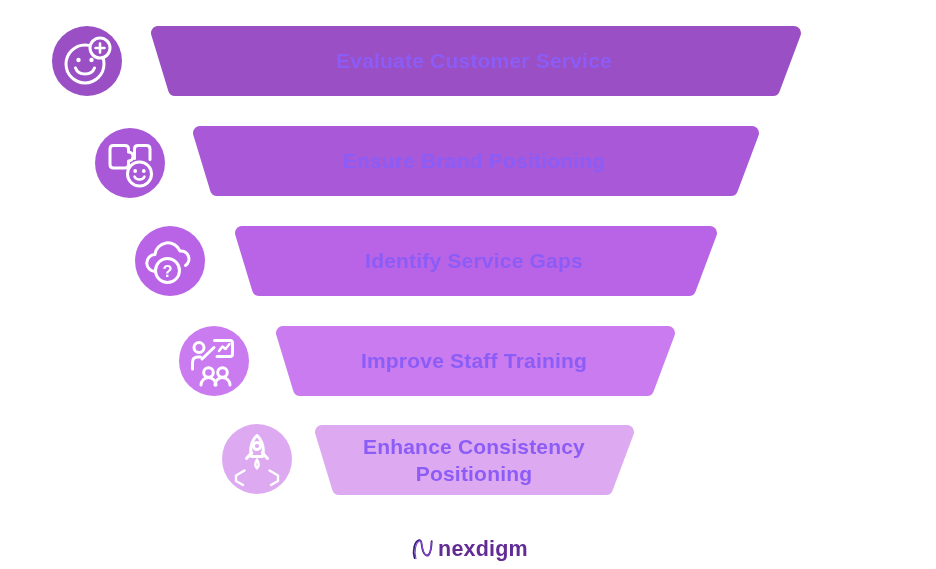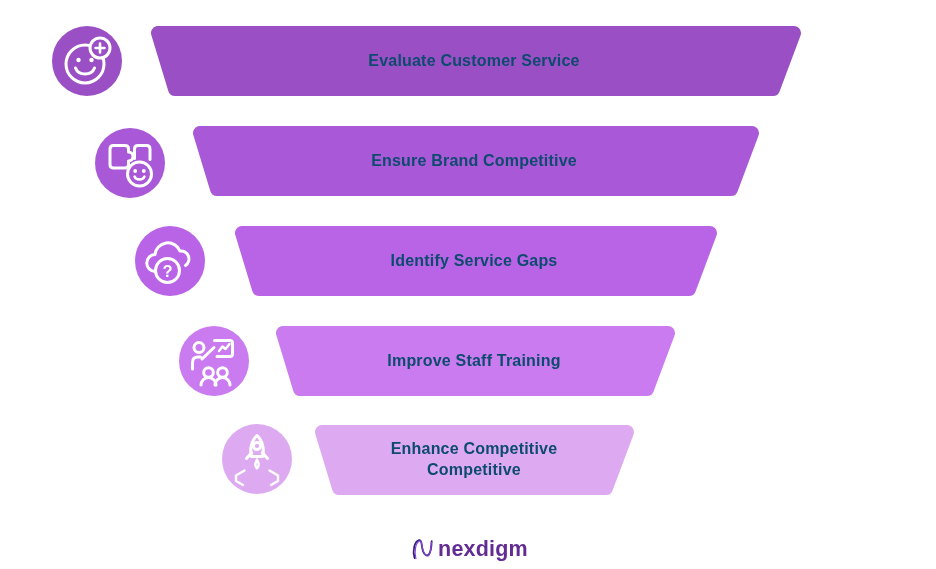--- a/index.html
+++ b/index.html
@@ -13,21 +13,21 @@
   .bars-layer{position:absolute;left:0;top:0;width:936px;height:569px;}
   .icon-circle{
     position:absolute;width:70px;height:70px;border-radius:50%;
     background-color:currentColor;
     display:flex;align-items:center;justify-content:center;
   }
   .icon-circle svg{display:block;width:70px;height:70px;}
   .bar-label{
     position:absolute;left:274px;width:400px;height:70px;
     display:flex;align-items:center;justify-content:center;text-align:center;
-    color:#0c4a6e;font-weight:700;font-size:16px;letter-spacing:.2px;
+    color:#8b5cf6;font-weight:700;font-size:21px;letter-spacing:.2px;
     line-height:1.3;
   }
   .r1{top:26px}.r2{top:126px}.r3{top:226px}.r4{top:326px}
   .r5{top:425px;left:354px;width:240px;}
   .c1{left:52px;top:26px}
   .c2{left:95px;top:128px}
   .c3{left:135px;top:226px}
   .c4{left:179px;top:326px}
   .c5{left:222px;top:424px}
   .logo{
@@ -99,24 +99,24 @@
     <svg viewBox="0 0 70 70" fill="none" stroke="#ffffff" stroke-width="3" stroke-linecap="round" stroke-linejoin="round">
       <path d="M35,11.5 C40.5,16.5 42.5,25 40.5,32.5 L29.5,32.5 C27.5,25 29.5,16.5 35,11.5 Z"></path>
       <circle cx="35" cy="22" r="3.6"></circle>
       <path d="M29.8,28.5 L24.5,34.5 M40.2,28.5 L45.5,34.5"></path>
       <path d="M35,35.5 c-2.6,4.3 -1.4,7.6 0,9 c1.4,-1.4 2.6,-4.7 0,-9 Z" stroke-width="2.4"></path>
       <path d="M22.5,46.5 L14,51.5 L14,57 M47.5,46.5 L56,51.5 L56,57 M14,57 L21,61 M56,57 L49,61" stroke-width="2.4"></path>
     </svg>
   </div>
 
   <div class="bar-label r1">Evaluate Customer Service</div>
-  <div class="bar-label r2">Ensure Brand Competitive</div>
+  <div class="bar-label r2">Ensure Brand Positioning</div>
   <div class="bar-label r4">Improve Staff Training</div>
   <div class="bar-label r3">Identify Service Gaps</div>
-  <div class="bar-label r5">Enhance Competitive Competitive</div>
+  <div class="bar-label r5">Enhance Consistency Positioning</div>
 
   <div class="logo">
     <svg width="30" height="30" viewBox="0 0 36 36" fill="none" stroke-linecap="round">
       <path d="M7,28 C4.5,19 7.5,8.5 12.5,7 C17,5.8 14.5,16 18.5,22.5 C22.5,28.5 27,26.5 27.5,9" stroke="#c2bcd2" stroke-width="1.2"></path>
       <path d="M8,29 C5,20 8,9 13,7.5 C18,6 15,17 19.5,23.5 C23,28.5 28,26 28.5,8.5" stroke="#2e2176" stroke-width="2"></path>
       <path d="M9.5,29.5 C7,21 9.5,10 13.5,8.5 C17.5,7 16,18 20,24 C23.5,29 27.5,27 28,10" stroke="#8e44d8" stroke-width="1.4"></path>
     </svg>
     <span class="logo-word">nexdigm</span>
   </div>
 

